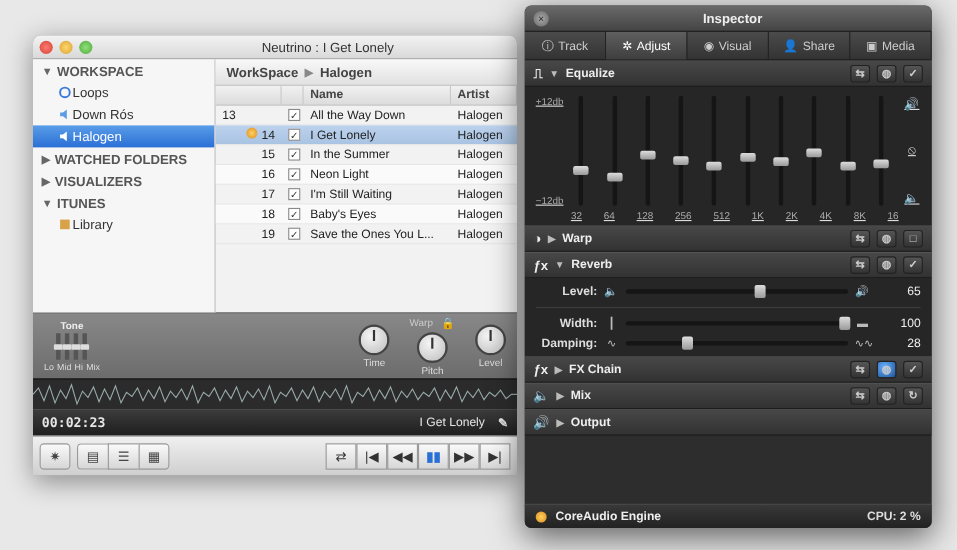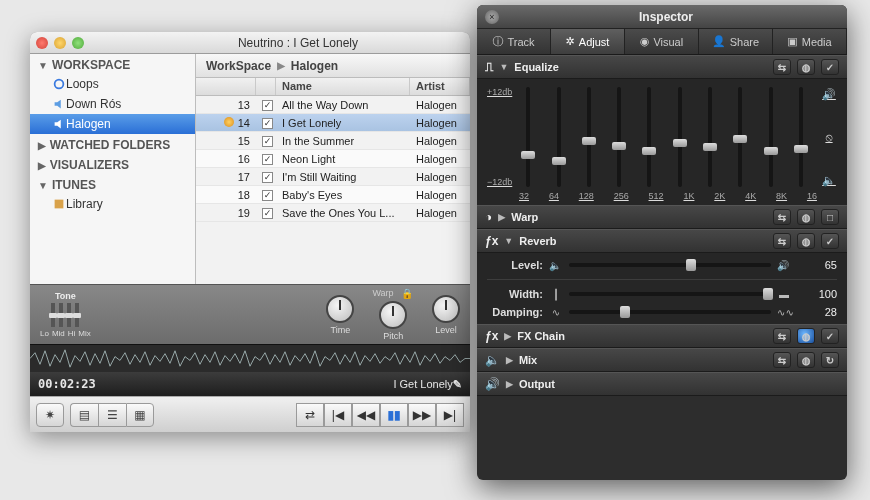--- a/index.html
+++ b/index.html
@@ -47,21 +47,21 @@
 .knob{display:flex;flex-direction:column;align-items:center;gap:2px;}
 .knob-dial{width:28px;height:28px;border-radius:50%;background:radial-gradient(circle at 40% 35%,#f5f5f5,#bdbdbd);border:2px solid #444;position:relative;}
 .knob-dial::after{content:"";position:absolute;width:2px;height:10px;background:#333;left:50%;top:3px;transform:translateX(-50%);}
 .knob-lbl{font-size:9px;color:#ddd;}
 .warp-hdr{display:flex;gap:8px;font-size:9px;color:#ccc;}
 .lock{font-size:10px;}
 
 .wave{height:28px;background:#2b2b2b;position:relative;border-top:1px solid #111;}
 .wave svg{width:100%;height:100%;}
 
-.transport{height:24px;background:linear-gradient(#3c3c3c,#1e1e1e);display:flex;align-items:center;padding:0 8px;color:#e6e6e6;font-size:12px;font-weight:bold;gap:0;}
+.transport{height:24px;background:linear-gradient(#3c3c3c,#1e1e1e);display:flex;align-items:center;padding:0 8px;color:#e6e6e6;font-size:12px;font-weight:bold;gap:12px;}
 .transport .time{font-family:monospace;}
 .transport .np{flex:1;text-align:right;font-size:11px;font-weight:normal;}
 .transport .writepen{font-size:11px;}
 
 .bottom-bar{height:36px;background:linear-gradient(#f0f0f0,#cfcfcf);display:flex;align-items:center;padding:0 6px;gap:6px;border-top:1px solid #aaa;}
 .bb-btn{width:28px;height:24px;background:linear-gradient(#fafafa,#d6d6d6);border:1px solid #9a9a9a;border-radius:4px;display:flex;align-items:center;justify-content:center;font-size:12px;color:#444;cursor:pointer;}
 .bb-group{display:flex;}
 .bb-group .bb-btn{border-radius:0;border-right:none;}
 .bb-group .bb-btn:first-child{border-radius:4px 0 0 4px;}
 .bb-group .bb-btn:last-child{border-radius:0 4px 4px 0;border-right:1px solid #9a9a9a;}
@@ -189,21 +189,21 @@
       </div>
       <div class="tbl">
         <div class="thead">
           <div class="col-a"></div>
             <div class="col-b"></div>
           <div class="col-c">Name</div>
           <div class="col-d">Artist</div>
         </div>
         <div id="track-rows">
             <div class="trow">
-              <div class="cell col-a" style="text-align:right">13</div>
+              <div class="cell col-a" style="text-align:left">13</div>
               <div class="cell col-b"><span class="chk">✓</span></div>
               <div class="cell col-c">All the Way Down</div>
               <div class="cell col-d">Halogen</div>
             </div>
             <div class="trow sel">
               <div class="cell col-a" style="text-align:right"><span class="playdot"></span>14</div>
               <div class="cell col-b"><span class="chk">✓</span></div>
               <div class="cell col-c">I Get Lonely</div>
               <div class="cell col-d">Halogen</div>
             </div>
@@ -494,13 +494,18 @@
     <span class="hbtn">↻</span>
   </div>
 
   <div class="section-hdr">
     <span class="ic">🔊</span>
     <span class="disc">▶</span>
     <span>Output</span>
     <span class="fill"></span>
   </div>
 
+  <div class="footer">
+    <span class="dot"></span>
+    <span class="eng">CoreAudio Engine</span>
+    <span class="cpu">CPU: 2 %</span>
+  </div>
 </div>
 
 </body></html>

